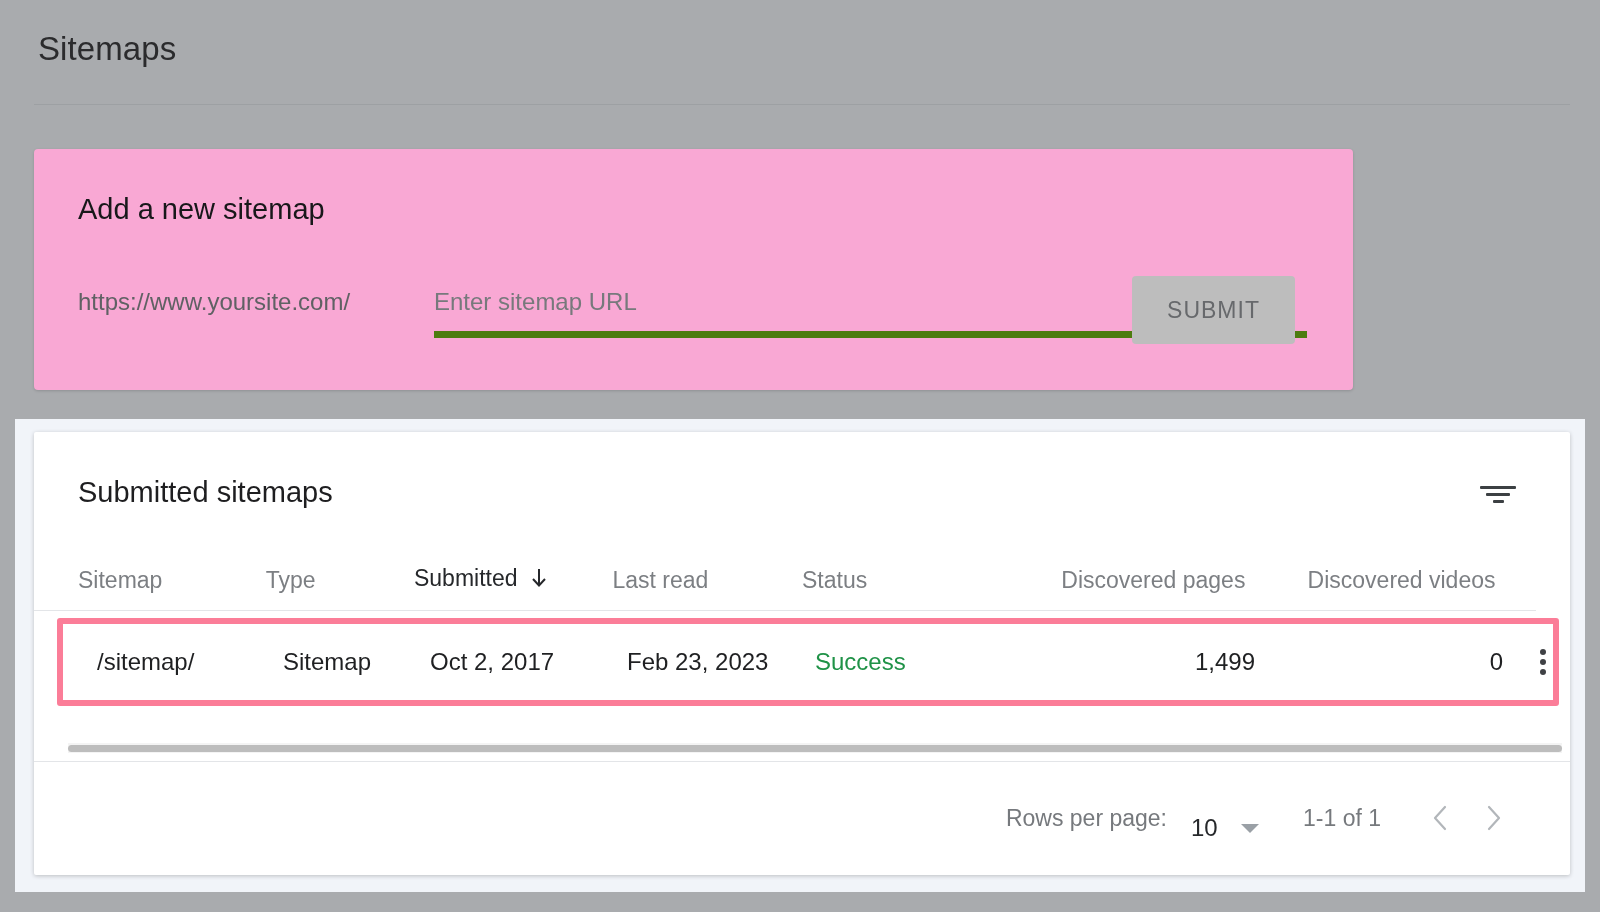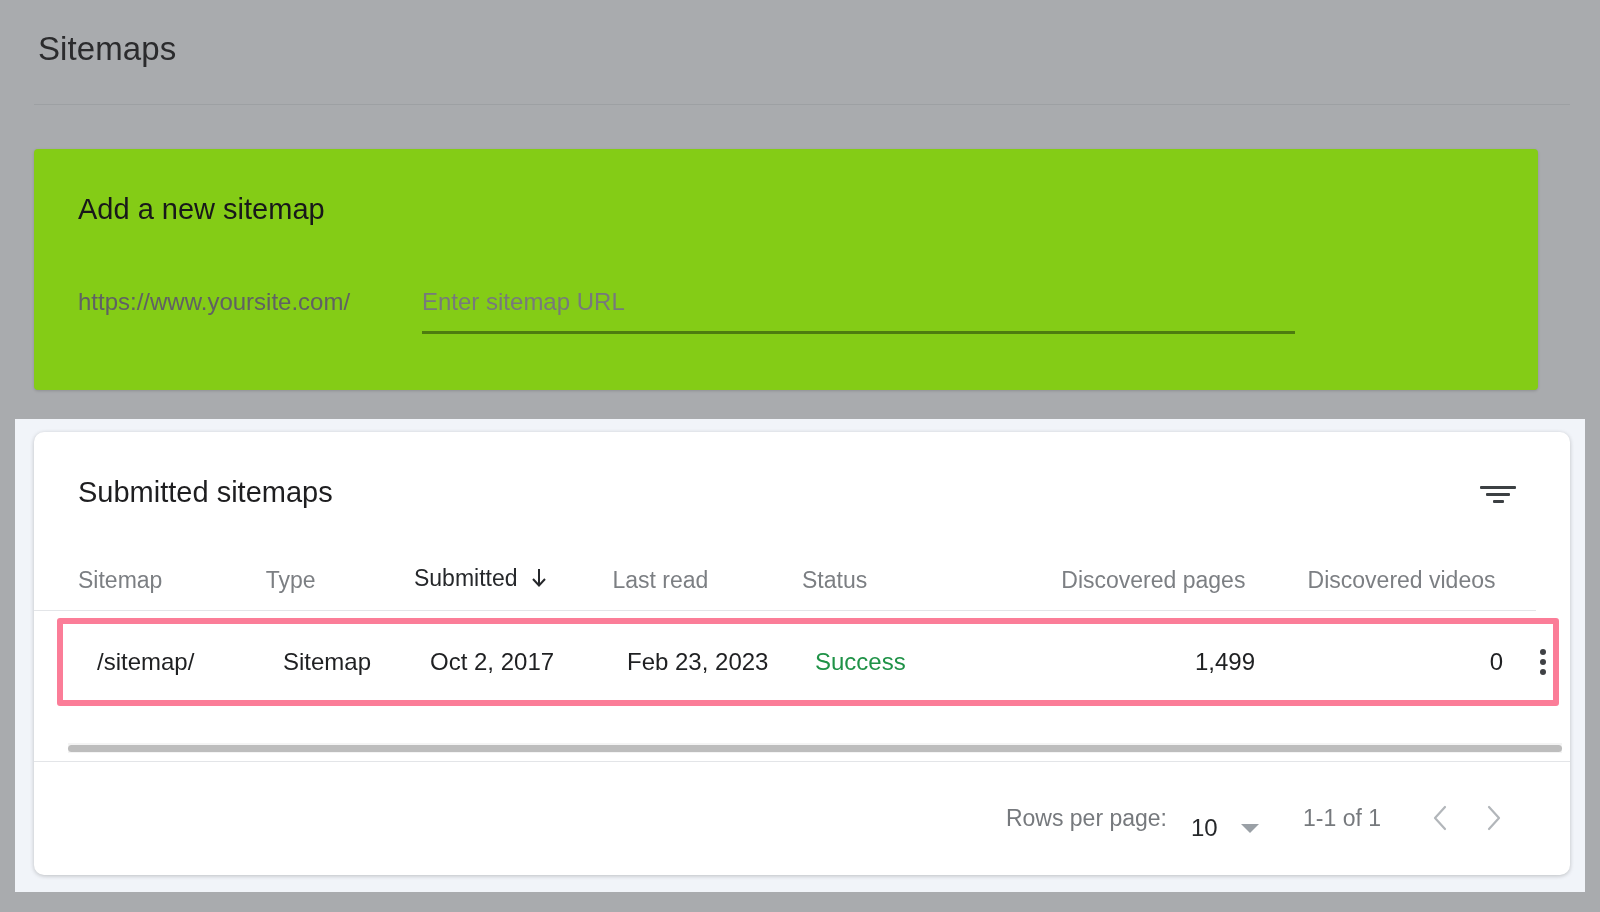--- a/index.html
+++ b/index.html
@@ -43,23 +43,23 @@
     width: 1536px;
     height: 1px;
     background: #9da0a3;
   }
 
   
   .add-card {
     position: absolute;
     left: 34px;
     top: 149px;
-    width: 1504px;
+    width: 1319px;
     height: 241px;
-    background: #84cc16;
+    background: #f9a8d4;
     border-radius: 4px;
     box-shadow: 0 1px 3px rgba(0,0,0,0.16);
   }
   .add-card-title {
     position: absolute;
     left: 44px;
     top: 40px;
     font-size: 29px;
     color: #18181a;
     line-height: 40px;
@@ -75,25 +75,25 @@
     position: absolute;
     left: 0;
     top: 10px;
     font-size: 24px;
     color: #606164;
     line-height: 34px;
     white-space: nowrap;
   }
   .url-input-wrap {
     position: absolute;
-    left: 344px;
+    left: 356px;
     top: 10px;
     width: 873px;
     height: 46px;
-    border-bottom: 3px solid #4d7c0f;
+    border-bottom: 7px solid #4d7c0f;
   }
   .url-input {
     width: 100%;
     border: 0;
     outline: none;
     background: transparent;
     font-family: "Liberation Sans", sans-serif;
     font-size: 24px;
     color: #303133;
     line-height: 34px;
@@ -128,21 +128,21 @@
     height: 473px;
     background: #f1f4f9;
   }
   .table-card {
     position: absolute;
     left: 34px;
     top: 432px;
     width: 1536px;
     height: 443px;
     background: #ffffff;
-    border-radius: 10px;
+    border-radius: 2px;
     box-shadow: 0 1px 4px rgba(0,0,0,0.22);
     overflow: hidden;
   }
   .card-head {
     position: relative;
     height: 118px;
   }
   .card-title {
     position: absolute;
     left: 44px;
@@ -344,20 +344,21 @@
   <div class="title-divider"></div>
 
   <div class="add-card">
     <div class="add-card-title">Add a new sitemap</div>
 
     <div class="url-row">
       <div class="url-prefix">https://www.yoursite.com/</div>
       <div class="url-input-wrap">
         <input class="url-input" type="text" placeholder="Enter sitemap URL" style="">
       </div>
+      <button class="submit-btn">SUBMIT</button>
     </div>
   </div>
 </div>
 
 <div class="panel-glow"></div>
 
 <div class="table-card">
 
   <div class="card-head">
     <div class="card-title">Submitted sitemaps</div>

